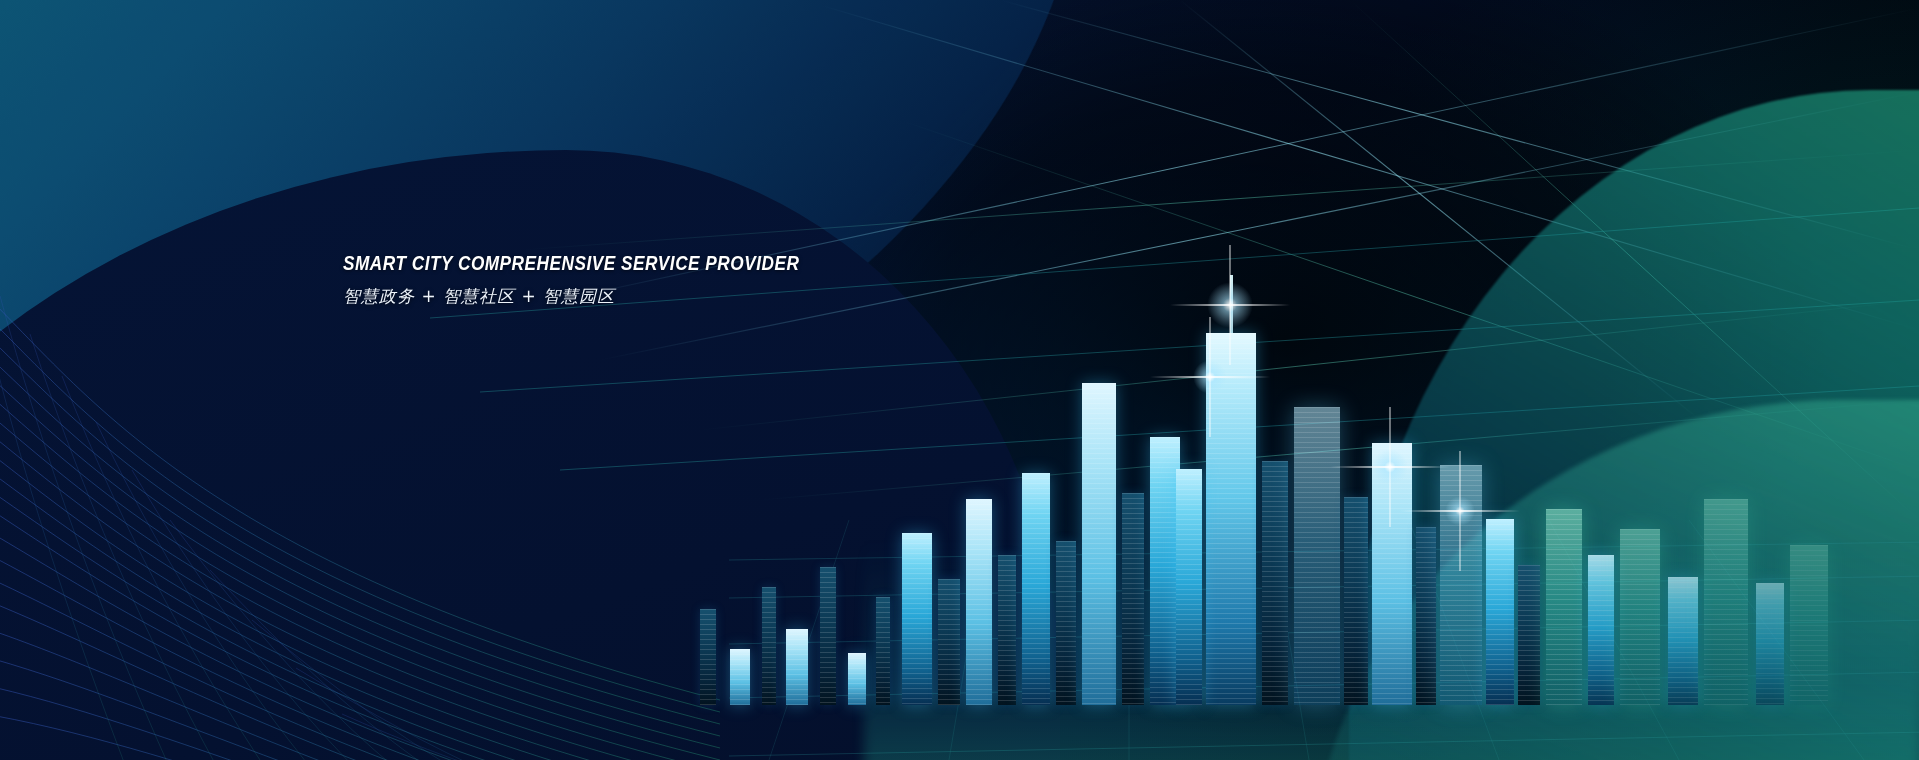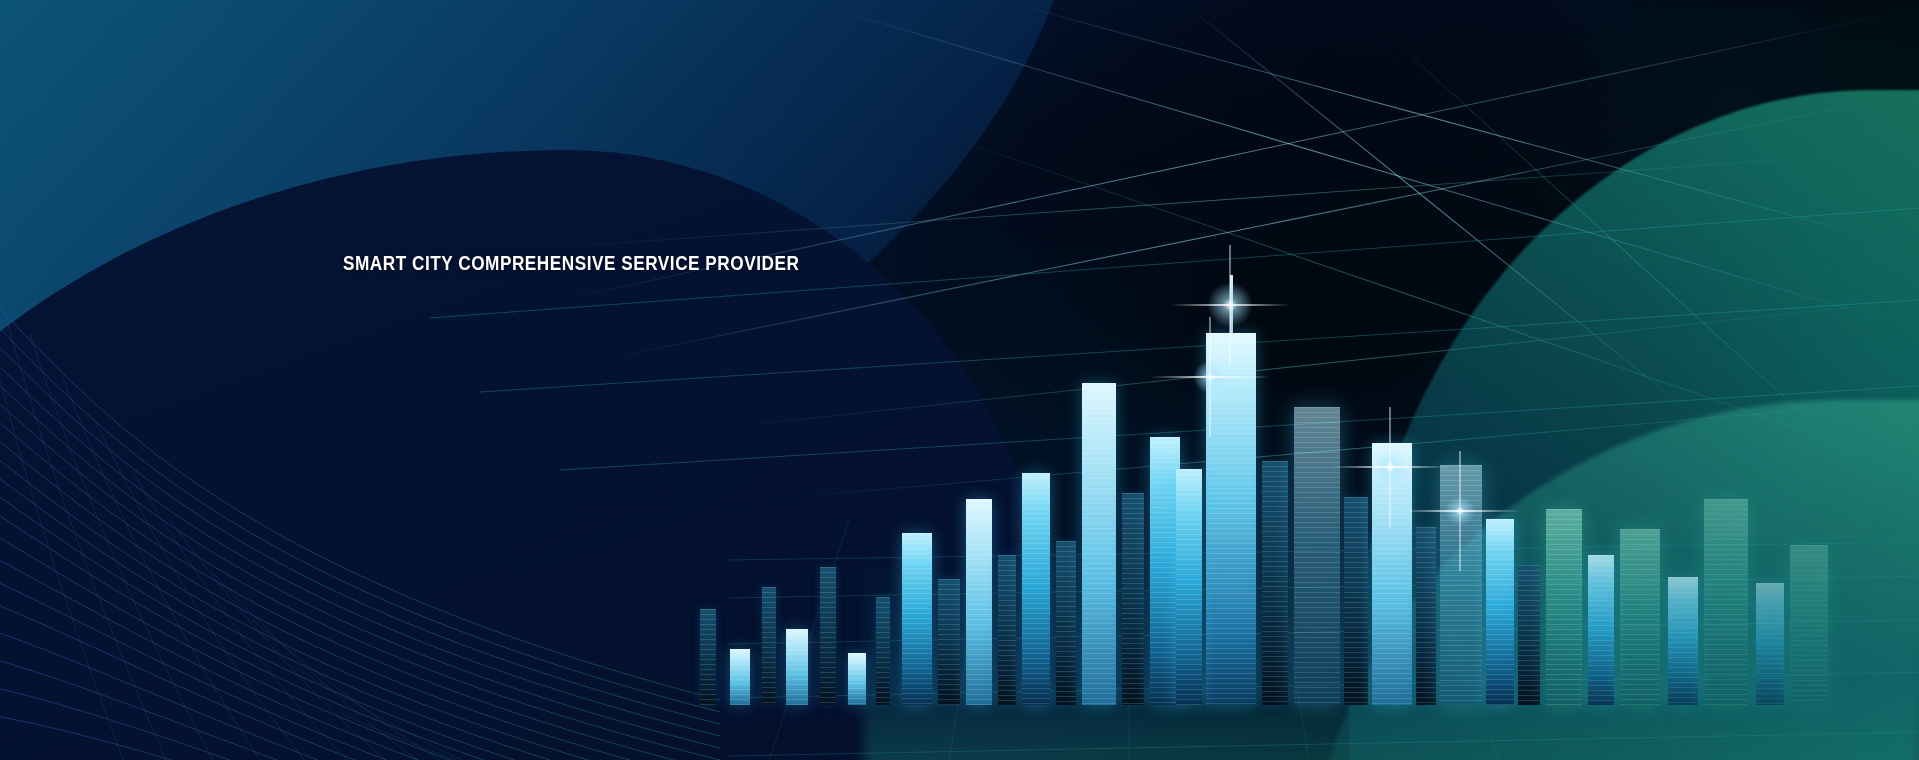--- a/index.html
+++ b/index.html
@@ -5,20 +5,21 @@
 <style>
   html,body{margin:0;padding:0;background:#000;}
   body{font-family:"Liberation Sans","DejaVu Sans",sans-serif;}
 
   .banner{
     position:relative;
     width:1919px;
     height:760px;
     overflow:hidden;
     background:#737373;
+    font-style:italic;
   }
 
   
   .bg-base{
     position:absolute; inset:0;
     background:
       radial-gradient(ellipse 900px 620px at 62% 58%, rgba(0,70,130,.55) 0%, rgba(0,30,70,.25) 45%, rgba(0,0,0,0) 72%),
       radial-gradient(ellipse 1100px 760px at 100% 50%, rgba(0,90,90,.30) 0%, rgba(0,0,0,0) 65%),
       linear-gradient(115deg,#0a2d4d 0%, #07284a 12%, #041330 38%, #020c22 62%, #01060f 82%, #000306 100%);
   }
@@ -337,15 +338,16 @@
     <div class="bld" style="left:898px; width:26px; height:150px; opacity:.85;"></div>
     <div class="bld greenish" style="left:930px; width:40px; height:176px; opacity:.8;"></div>
     <div class="bld" style="left:978px; width:30px; height:128px; opacity:.7;"></div>
     <div class="bld greenish" style="left:1014px; width:44px; height:206px; opacity:.62;"></div>
     <div class="bld" style="left:1066px; width:28px; height:122px; opacity:.5;"></div>
     <div class="bld greenish" style="left:1100px; width:38px; height:160px; opacity:.45;"></div>
   </div>
 
   <div class="text-block">
     <p class="tagline-en">SMART CITY COMPREHENSIVE SERVICE PROVIDER</p>
+    <p class="subtitle-cn">智慧政务 + 智慧社区 + 智慧园区</p>
   </div>
 
 </div>
 
 </body></html>

